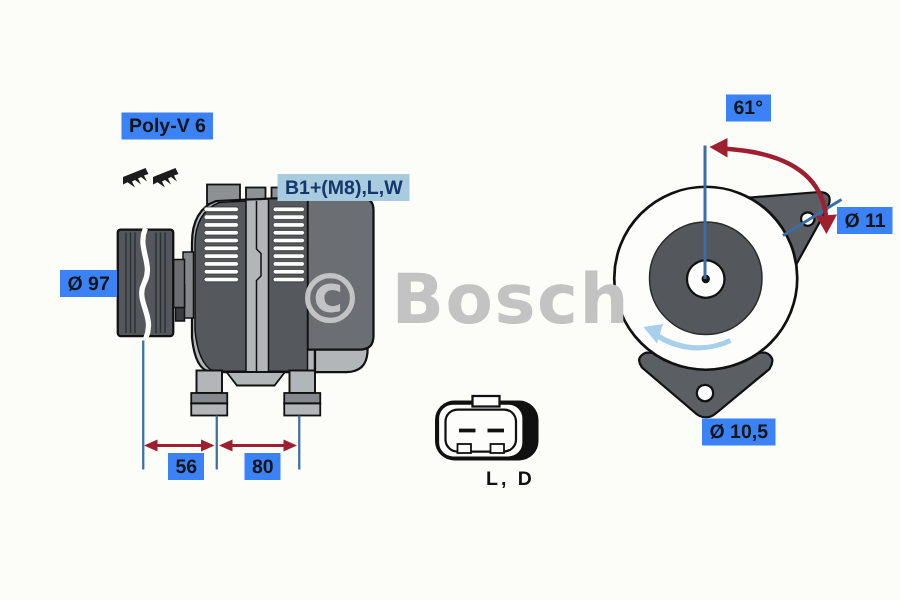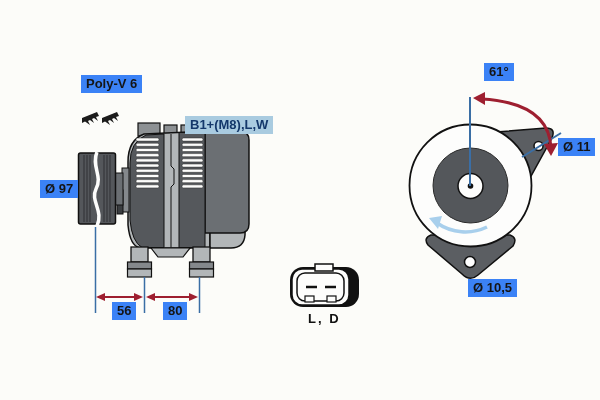--- a/index.html
+++ b/index.html
@@ -159,24 +159,25 @@
       <rect x="292" y="269" width="57" height="36" rx="10" fill="#fdfdfc" stroke="#111" stroke-width="1.5"></rect>
       <rect x="315" y="264" width="18" height="7" fill="#fdfdfc" stroke="#111" stroke-width="1.5"></rect>
       <rect x="297" y="273" width="47" height="28" rx="8" fill="#fdfdfc" stroke="#111" stroke-width="1.5"></rect>
       <rect x="305" y="296" width="9" height="6" fill="#fdfdfc" stroke="#111" stroke-width="1.2"></rect>
       <rect x="327" y="296" width="9" height="6" fill="#fdfdfc" stroke="#111" stroke-width="1.2"></rect>
       <line x1="306" y1="287" x2="317" y2="287" stroke="#111" stroke-width="2.5"></line>
       <line x1="325" y1="287" x2="336" y2="287" stroke="#111" stroke-width="2.5"></line>
     </g>
   </svg>
 
+  <div class="wm">© Bosch</div>
 
   <div class="lbl" style="left:81px;top:75px;">Poly-V 6</div>
   <div class="lbl lbl-blue" style="left:149px;top:116px;margin-left:36px;">B1+(M8),L,W</div>
   <div class="lbl" style="left:40px;top:180px;">Ø 97</div>
   <div class="lbl" style="left:112px;top:302px;">56</div>
   <div class="lbl" style="left:163px;top:302px;">80</div>
   <div class="lbl" style="left:484px;top:63px;">61°</div>
   <div class="lbl" style="left:558px;top:138px;">Ø 11</div>
   <div class="lbl" style="left:468px;top:279px;">Ø 10,5</div>
-  <div class="plain" style="left:308px;top:311px;">L, D</div>
+  <div class="plain" style="left:324px;top:311px;">L, D</div>
 
 </div>
 
 </body></html>

